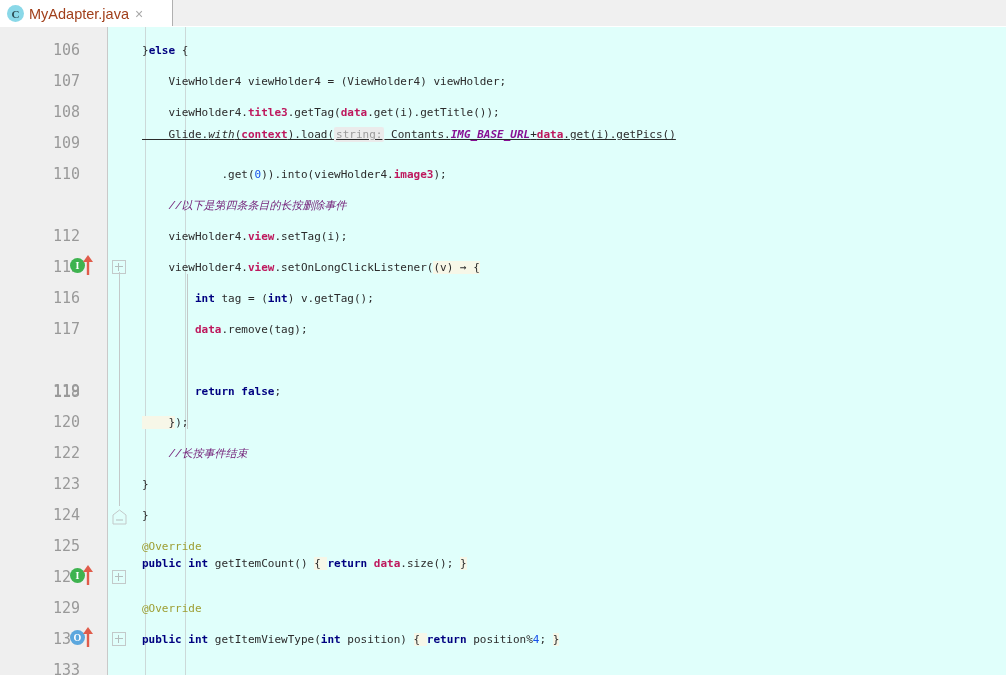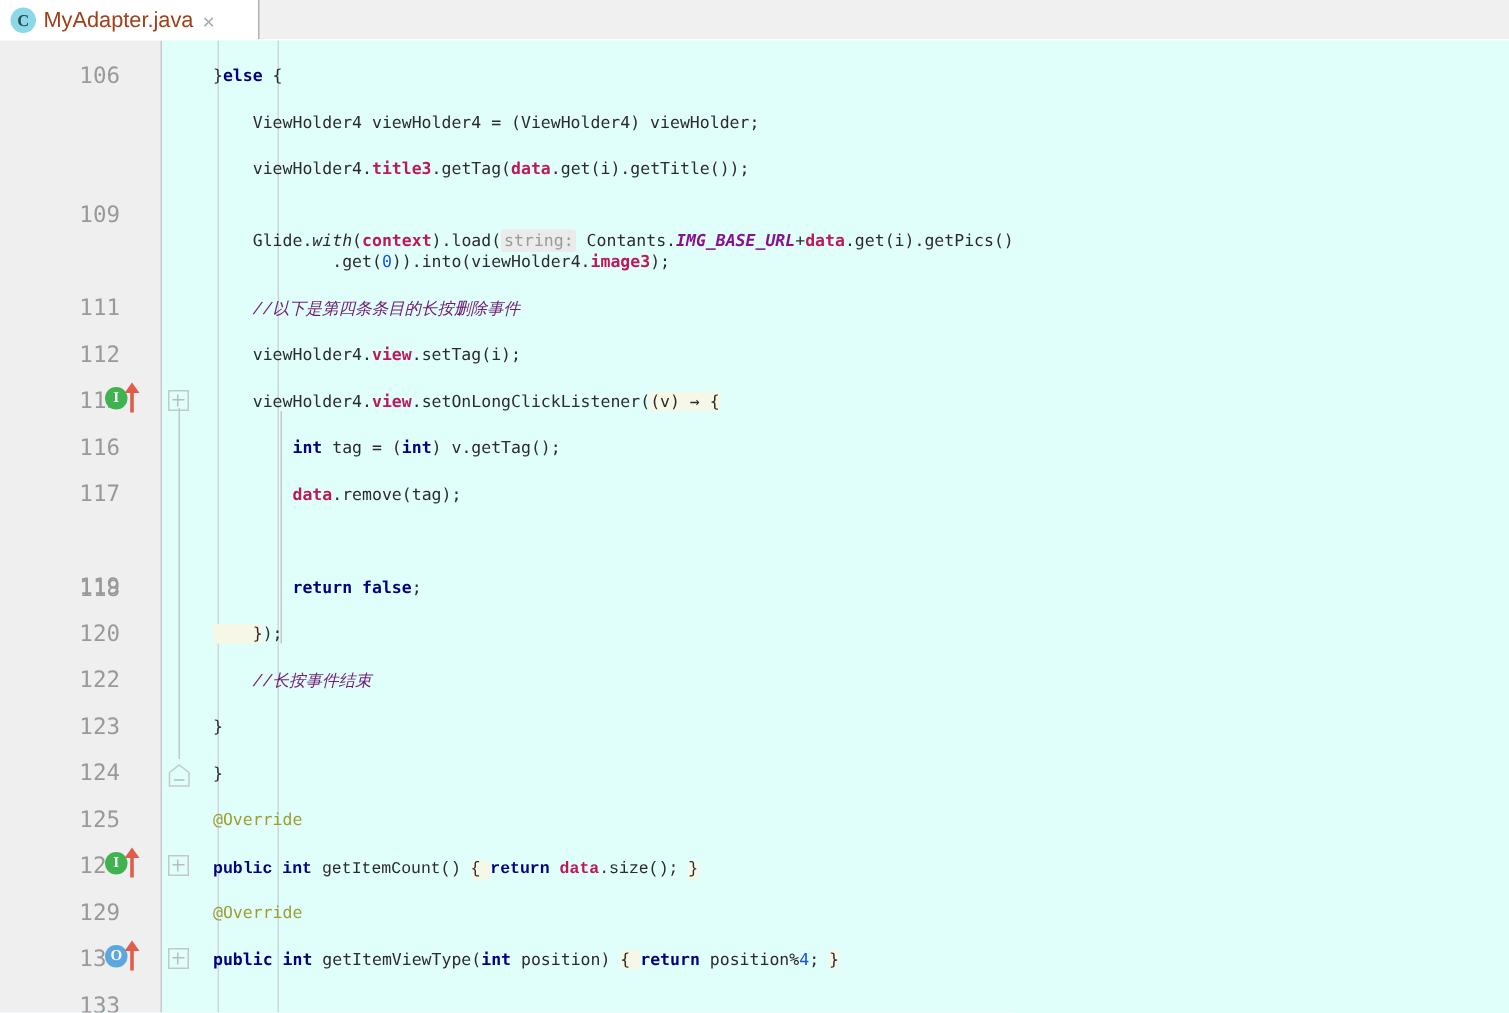--- a/index.html
+++ b/index.html
@@ -182,22 +182,24 @@
   <div id="tab-myadapter">
     <span class="class-icon">C</span>
     <span class="tab-label">MyAdapter.java</span>
     <span class="tab-close">×</span>
   </div>
 </div>
 
 <div id="editor">
   <div id="gutter">
       <div class="lnum" style="top: 8px;">106</div>
+      <div class="lnum" style="top: 39px;">107</div>
+      <div class="lnum" style="top: 70px;">108</div>
       <div class="lnum" style="top: 101px;">109</div>
-      <div class="lnum" style="top: 163px;">111</div>
+      <div class="lnum" style="top: 132px;">110</div>
       <div class="lnum" style="top: 194px;">112</div>
       <div class="lnum" style="top: 225px;">113</div>
       <div class="lnum" style="top: 256px;">116</div>
       <div class="lnum" style="top: 287px;">117</div>
       <div class="lnum" style="top: 318px; margin-top: 32px;">118</div>
       <div class="lnum" style="top: 349px;">119</div>
       <div class="lnum" style="top: 380px;">120</div>
       <div class="lnum" style="top: 411px;">122</div>
       <div class="lnum" style="top: 442px;">123</div>
       <div class="lnum" style="top: 473px;">124</div>
@@ -241,33 +243,33 @@
       <div class="fold-plus" style="top: 543px;"></div>
       <div class="fold-plus" style="top: 605px;"></div>
       <div class="fold-line" style="top: 245px; height: 234px;"></div>
     </div>
   <div id="code-area">
       <div class="indent-guide" style="left: 3px;"></div>
       <div class="indent-guide" style="left: 43px;"></div>
       <div class="code" style="top: 8px;"><span>}</span><span class="kw">else</span><span> {</span></div>
       <div class="code" style="top: 39px;"><span>    ViewHolder4 viewHolder4 = (ViewHolder4) viewHolder;</span></div>
       <div class="code" style="top: 70px;"><span>    viewHolder4.</span><span class="fld">title3</span><span>.getTag(</span><span class="fld">data</span><span>.get(i).getTitle());</span></div>
-      <div class="code" style="top: 118px;"><span>    Glide.</span><span class="smeth">with</span><span>(</span><span class="fld">context</span><span>).load(</span><span class="hint">string:</span><span> Contants.</span><span class="sfld">IMG_BASE_URL</span><span>+</span><span class="fld">data</span><span>.get(i).getPics()</span></div>
+      <div class="code" style="top: 92px; text-decoration: underline;"><span>    Glide.</span><span class="smeth">with</span><span>(</span><span class="fld">context</span><span>).load(</span><span class="hint">string:</span><span> Contants.</span><span class="sfld">IMG_BASE_URL</span><span>+</span><span class="fld">data</span><span>.get(i).getPics()</span></div>
       <div class="code" style="top: 132px;"><span>            .get(</span><span class="num">0</span><span>)).into(viewHolder4.</span><span class="fld">image3</span><span>);</span></div>
       <div class="code" style="top: 163px;"><span class="cmt">    //以下是第四条条目的长按删除事件</span></div>
       <div class="code" style="top: 194px;"><span>    viewHolder4.</span><span class="fld">view</span><span>.setTag(i);</span></div>
       <div class="code" style="top: 225px;"><span>    viewHolder4.</span><span class="fld">view</span><span>.setOnLongClickListener(</span><span class="brace-hl">(v) → {</span></div>
       <div class="code" style="top: 256px;"><span>        </span><span class="kw">int</span><span> tag = (</span><span class="kw">int</span><span>) v.getTag();</span></div>
       <div class="code" style="top: 287px;"><span>        </span><span class="fld">data</span><span>.remove(tag);</span></div>
       <div class="code" style="top: 349px;"><span>        </span><span class="kw">return false</span><span>;</span></div>
       <div class="code" style="top: 380px;"><span class="brace-hl">    }</span><span>);</span></div>
       <div class="code" style="top: 411px;"><span class="cmt">    //长按事件结束</span></div>
       <div class="code" style="top: 442px;"><span>}</span></div>
       <div class="code" style="top: 473px;"><span>}</span></div>
       <div class="code" style="top: 504px;"><span class="ann">@Override</span></div>
-      <div class="code" style="top: 538px; font-family: Liberation Mono, monospace;"><span class="kw">public int</span><span> getItemCount() </span><span class="brace-hl">{ </span><span class="kw">return</span><span> </span><span class="fld">data</span><span>.size(); </span><span class="brace-hl">}</span></div>
+      <div class="code" style="top: 521px;"><span class="kw">public int</span><span> getItemCount() </span><span class="brace-hl">{ </span><span class="kw">return</span><span> </span><span class="fld">data</span><span>.size(); </span><span class="brace-hl">}</span></div>
       <div class="code" style="top: 566px;"><span class="ann">@Override</span></div>
       <div class="code" style="top: 597px;"><span class="kw">public int</span><span> getItemViewType(</span><span class="kw">int</span><span> position) </span><span class="brace-hl">{ </span><span class="kw">return</span><span> position%</span><span class="num">4</span><span>; </span><span class="brace-hl">}</span></div>
       <div class="code" style="top: 628px;"></div>
       <div class="fold-line" style="left: 45px; top: 247px; height: 155px;"></div>
     </div>
 
 </div>
 
 </body></html>

